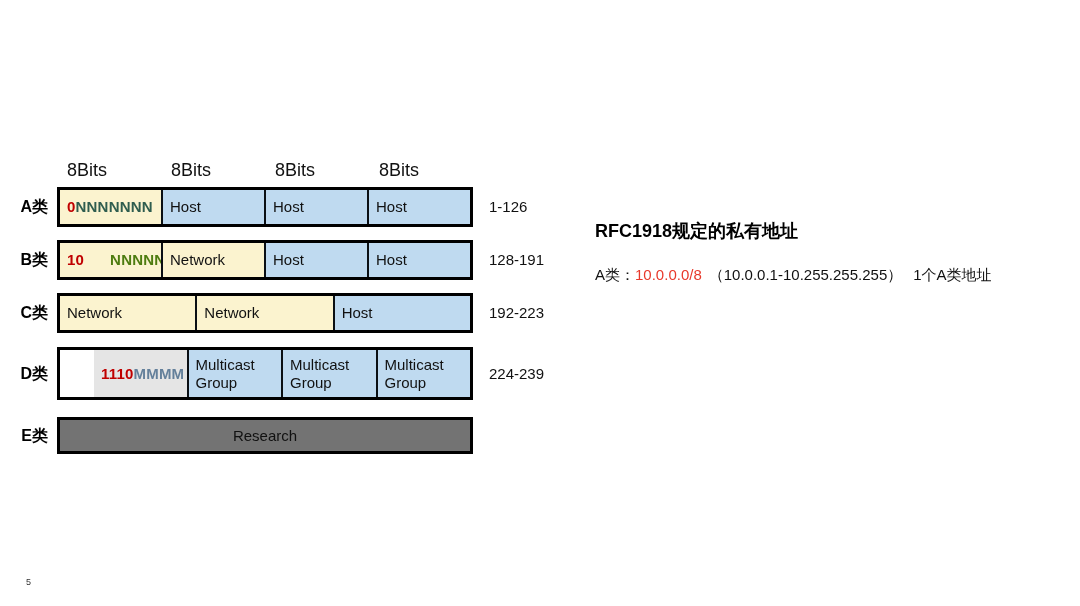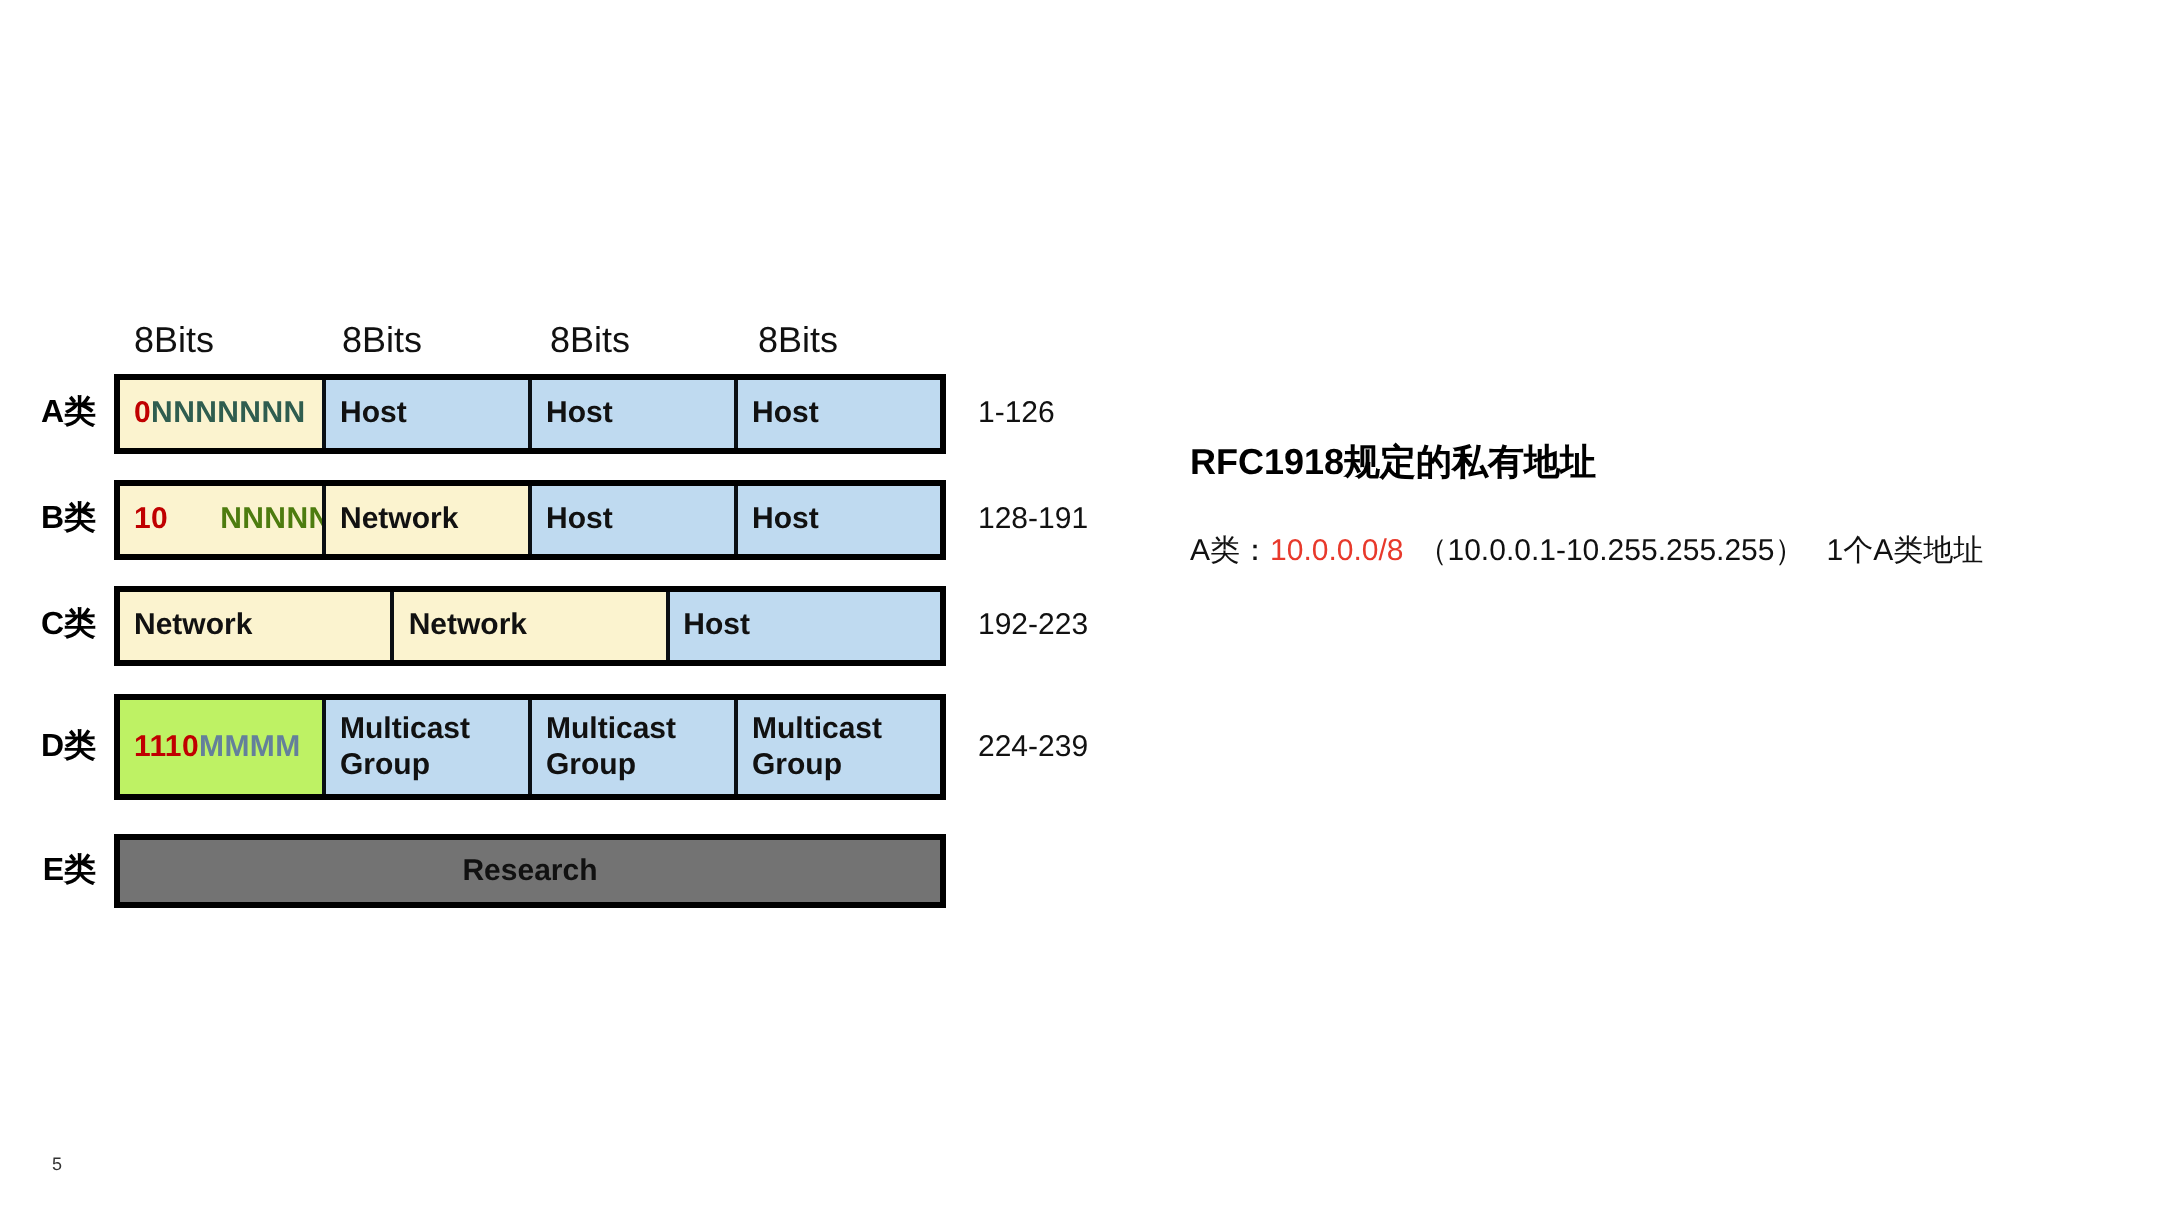--- a/index.html
+++ b/index.html
@@ -17,21 +17,21 @@
     position:absolute; left:6px; width:42px; text-align:right;
     font-size:16px; font-weight:bold; color:#000; line-height:20px;
   }
   .box {
     position:absolute; left:57px; width:416px; border:3px solid #000;
     box-sizing:border-box; display:flex; background:#fff;
   }
   .cell {
     flex:1; display:flex; align-items:center; padding-left:7px;
     box-sizing:border-box; font-size:15px; line-height:1.15; color:#111;
-    border-left:2px solid #0a0f14; overflow:hidden;font-weight:bold;
+    border-left:2px solid #0a0f14; overflow:hidden;
   }
   .cell:first-child { border-left:none; }
   .cell.bold { font-weight:bold; letter-spacing:0.2px; }
   .cell.center { justify-content:center; padding-left:0; }
   .range { position:absolute; left:489px; font-size:15px; color:#111; line-height:18px; }
   .rfc { position:absolute; left:595px; top:219px; width:480px; }
   .rfc-heading { font-size:18px; font-weight:bold; color:#000; margin:0 0 23px 0; }
   .rfc-entry { font-size:15px; color:#111; margin:0 0 24.5px 0; white-space:nowrap; }
   .rfc-entry .cidr { font-weight:normal; }
   .rfc-entry .rng { margin-left:7px; }
@@ -93,21 +93,21 @@
         <div class="cell" style="background: rgb(251, 243, 207);">
           <span>Network</span>
         </div>
         <div class="cell" style="background: rgb(191, 218, 240);">
           <span>Host</span>
         </div>
       </div>
       <div class="range" style="top: 304px;">192-223</div>
       <div class="row-label" style="top: 363.5px;">D类</div>
       <div class="box" style="top: 347px; height: 53px;">
-        <div class="cell bold" style="background: #bef264;">
+        <div class="cell bold" style="background: #e5e5e5; margin-left: 34px;">
           <span style="color: rgb(192, 0, 0);">1110</span>
           <span style="color: rgb(100, 128, 155);">MMMM</span>
         </div>
         <div class="cell" style="background: rgb(191, 218, 240);">
           <span>Multicast Group</span>
         </div>
         <div class="cell" style="background: rgb(191, 218, 240);">
           <span>Multicast Group</span>
         </div>
         <div class="cell" style="background: rgb(191, 218, 240);">

